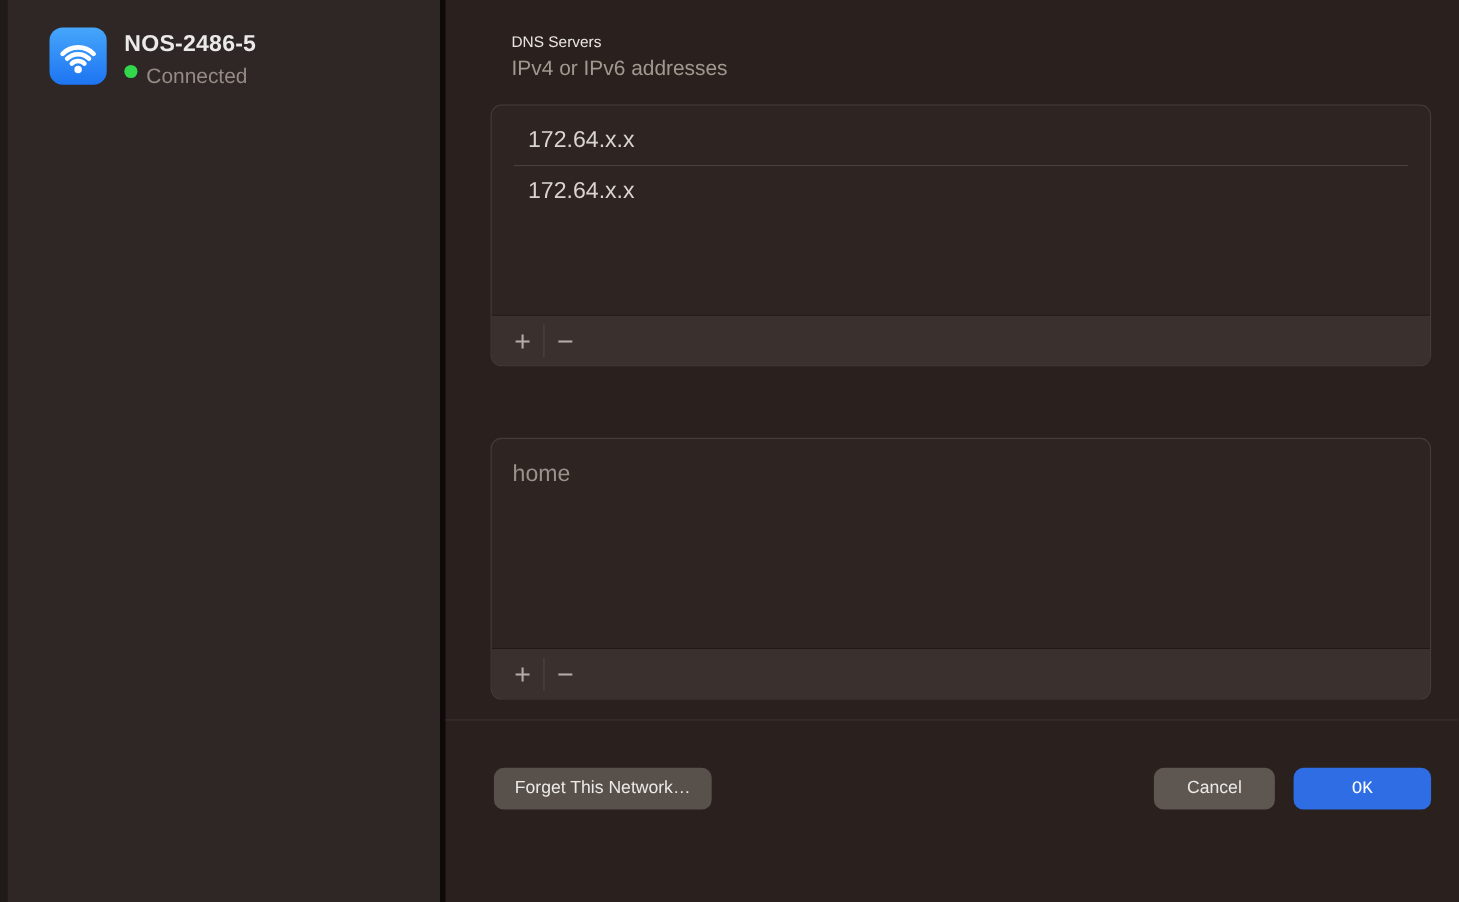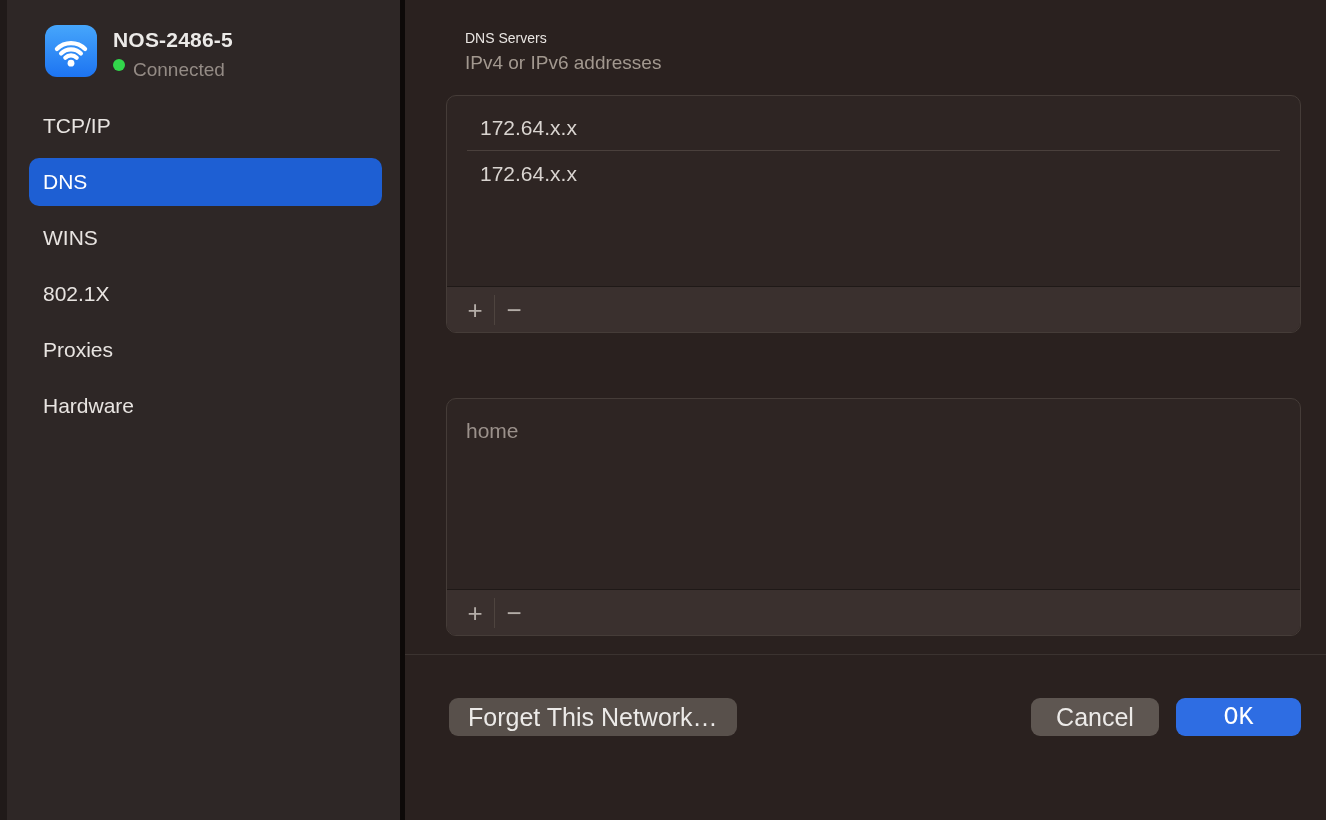--- a/index.html
+++ b/index.html
@@ -82,26 +82,26 @@
 
   .h-divider { height:1px; background:#3b3330; margin-top:18px; }
 
   .footer-bar {
     display:flex; align-items:center;
     padding:0 25px 0 44px; margin-top:43px;
   }
   .btn {
     height:38px; border-radius:9px; border:none;
     display:flex; align-items:center; justify-content:center;
-    font-size:25px; font-family:"Liberation Sans", sans-serif;
+    font-size:16px; font-family:"Liberation Sans", sans-serif;
     color:#eceae8; cursor:default;
   }
   .btn-forget { background:#58504b; padding:0 19px; }
   .spacer { flex:1 1 auto; }
-  .btn-cancel { background:#5e5651; width:128px; margin-right:17px;text-align:right; }
+  .btn-cancel { background:#5e5651; width:110px; margin-right:17px;text-align:right; }
   .btn-ok { background:#2e6de3; width:125px; color:#ffffff;font-family:Liberation Mono, monospace; }
 </style>
 </head>
 <body>
 
 <div class="window">
 
   <div class="edge-strip"></div>
 
   <aside class="sidebar">
@@ -116,28 +116,20 @@
       </div>
       <div class="network-meta">
         <div class="network-name">NOS-2486-5</div>
         <div class="network-status">
           <span class="status-dot"></span>
           <span class="status-text">Connected</span>
         </div>
       </div>
     </div>
 
-    <nav class="nav">
-      <div class="nav-item">TCP/IP</div>
-      <div class="nav-item selected">DNS</div>
-      <div class="nav-item">WINS</div>
-      <div class="nav-item">802.1X</div>
-      <div class="nav-item">Proxies</div>
-      <div class="nav-item">Hardware</div>
-    </nav>
   </aside>
 
   <div class="v-divider"></div>
 
   <main class="main">
     <div class="content">
 
       <h2 class="section-title">DNS Servers</h2>
       <div class="section-subtitle">IPv4 or IPv6 addresses</div>
 

